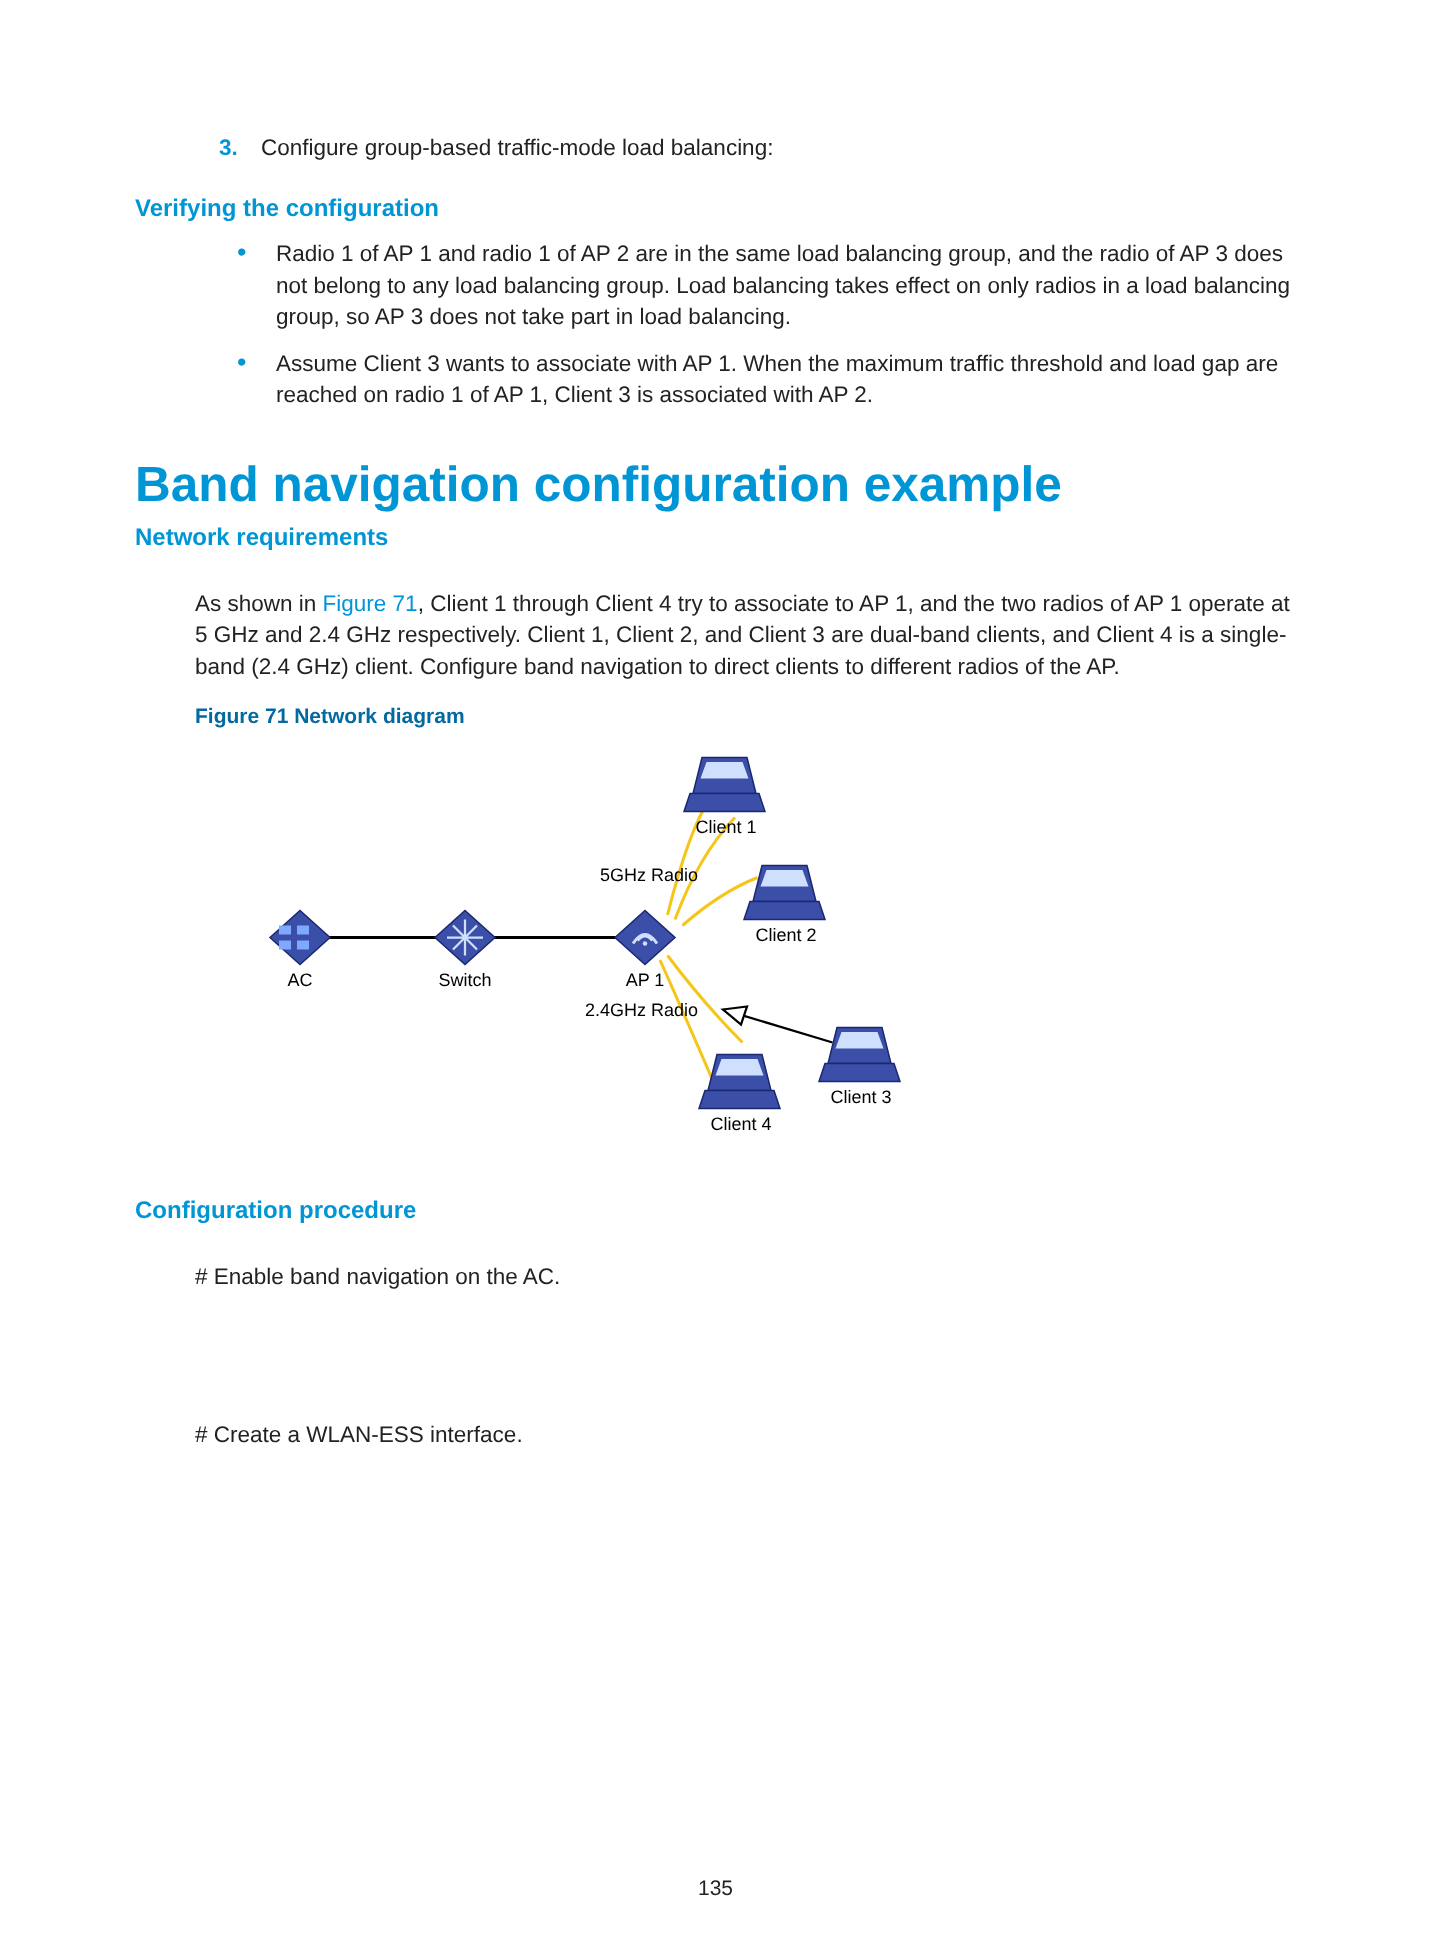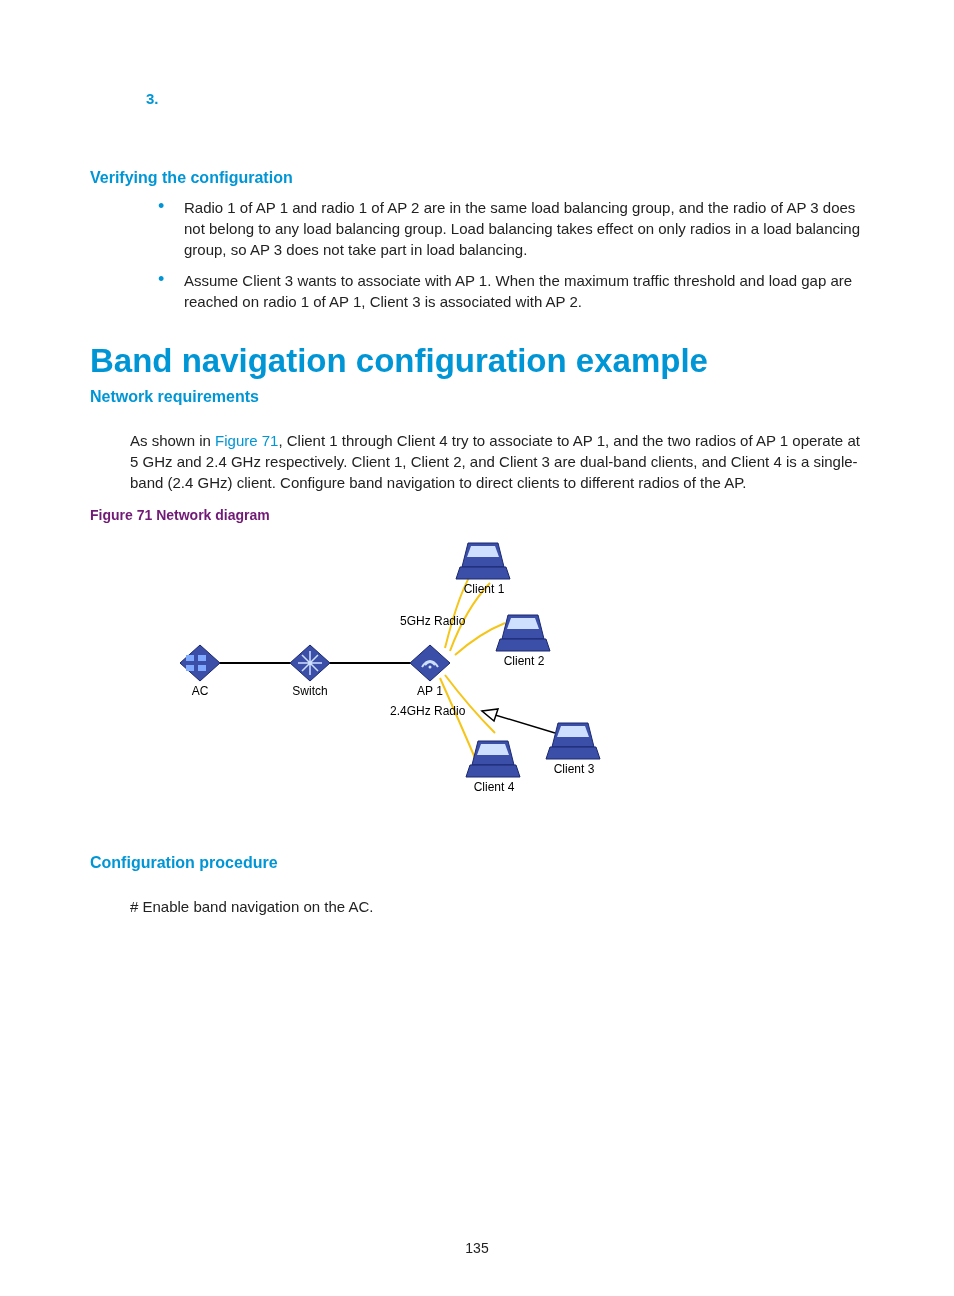--- a/index.html
+++ b/index.html
@@ -34,21 +34,20 @@
   }
   .sub {
     margin-left: 84px;
     margin-top: 8px;
     margin-bottom: 8px;
   }
   .h3 {
     color: #0096d6;
     font-weight: bold;
     font-size: 16px;
-    margin-top: 38px;
     margin-bottom: 10px;
   }
   .h1 {
     color: #0096d6;
     font-weight: bold;
     font-size: 33px;
     margin-top: 30px;
     margin-bottom: 8px;
   }
   .ul {
@@ -71,34 +70,35 @@
   }
   .body-para {
     margin-left: 40px;
     line-height: 1.4;
     margin-top: 24px;
   }
   .fig-ref {
     color: #0096d6;
   }
   .fig-caption {
-    color: #701a75;
+    color: #0369a1;
     font-weight: bold;
     font-size: 14px;
+    margin-left: 40px;
     margin-top: 14px;
     margin-bottom: 10px;
   }
   .diagram-wrap {
     margin-left: 70px;
     margin-top: 6px;
     margin-bottom: 20px;
   }
   .page-num {
     position: absolute;
-    bottom: 40px;
+    bottom: 30px;
     width: 774px;
     text-align: center;
     font-size: 14px;
   }
   .node-label {
     font-size: 12px;
     fill: #000;
     text-anchor: middle;
   }
   .radio-label {
@@ -107,20 +107,21 @@
   }
   .spacer { height: 30px; }
 </style>
 </head>
 <body>
 
 <div class="page">
 
   <div class="ol-item">
     <div class="ol-num">3.</div>
+    <div class="ol-body">Configure group-based traffic-mode load balancing:</div>
   </div>
   <div style="height:18px"></div>
 
   <div class="h3">Verifying the configuration</div>
   <div class="ul">
     <div class="ul-item">
       <div class="bullet">•</div>
       <div class="ul-body">Radio 1 of AP 1 and radio 1 of AP 2 are in the same load balancing group, and the radio of AP 3 does not belong to any load balancing group. Load balancing takes effect on only radios in a load balancing group, so AP 3 does not take part in load balancing.</div>
     </div>
     <div class="ul-item">
@@ -213,15 +214,16 @@
         <polygon points="0,24 46,24 50,36 -4,36" fill="#3b4fa8" stroke="#1a2870"></polygon>
       </g>
       <text class="node-label" x="334" y="258">Client 4</text>
     </svg>
   </div>
 
   <div class="h3">Configuration procedure</div>
   <div class="body-para"># Enable band navigation on the AC.</div>
   <div class="spacer"></div>
   <div class="spacer"></div>
+  <div class="body-para"># Create a WLAN-ESS interface.</div>
 
   <div class="page-num">135</div>
 </div>
 
 </body></html>

